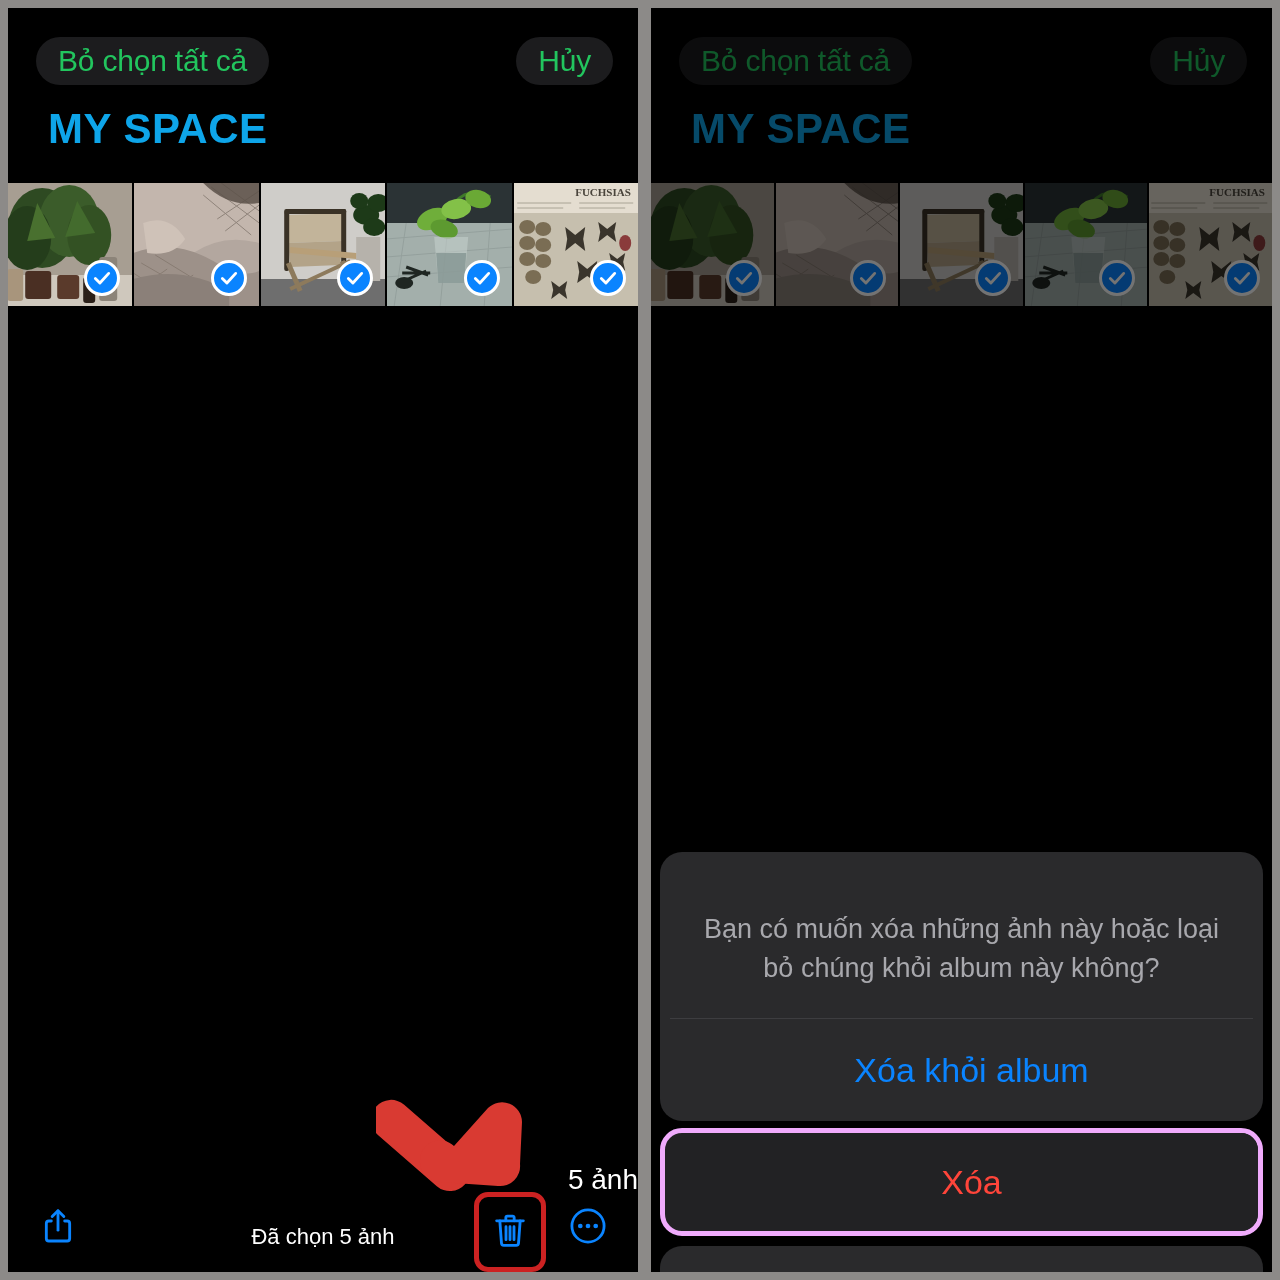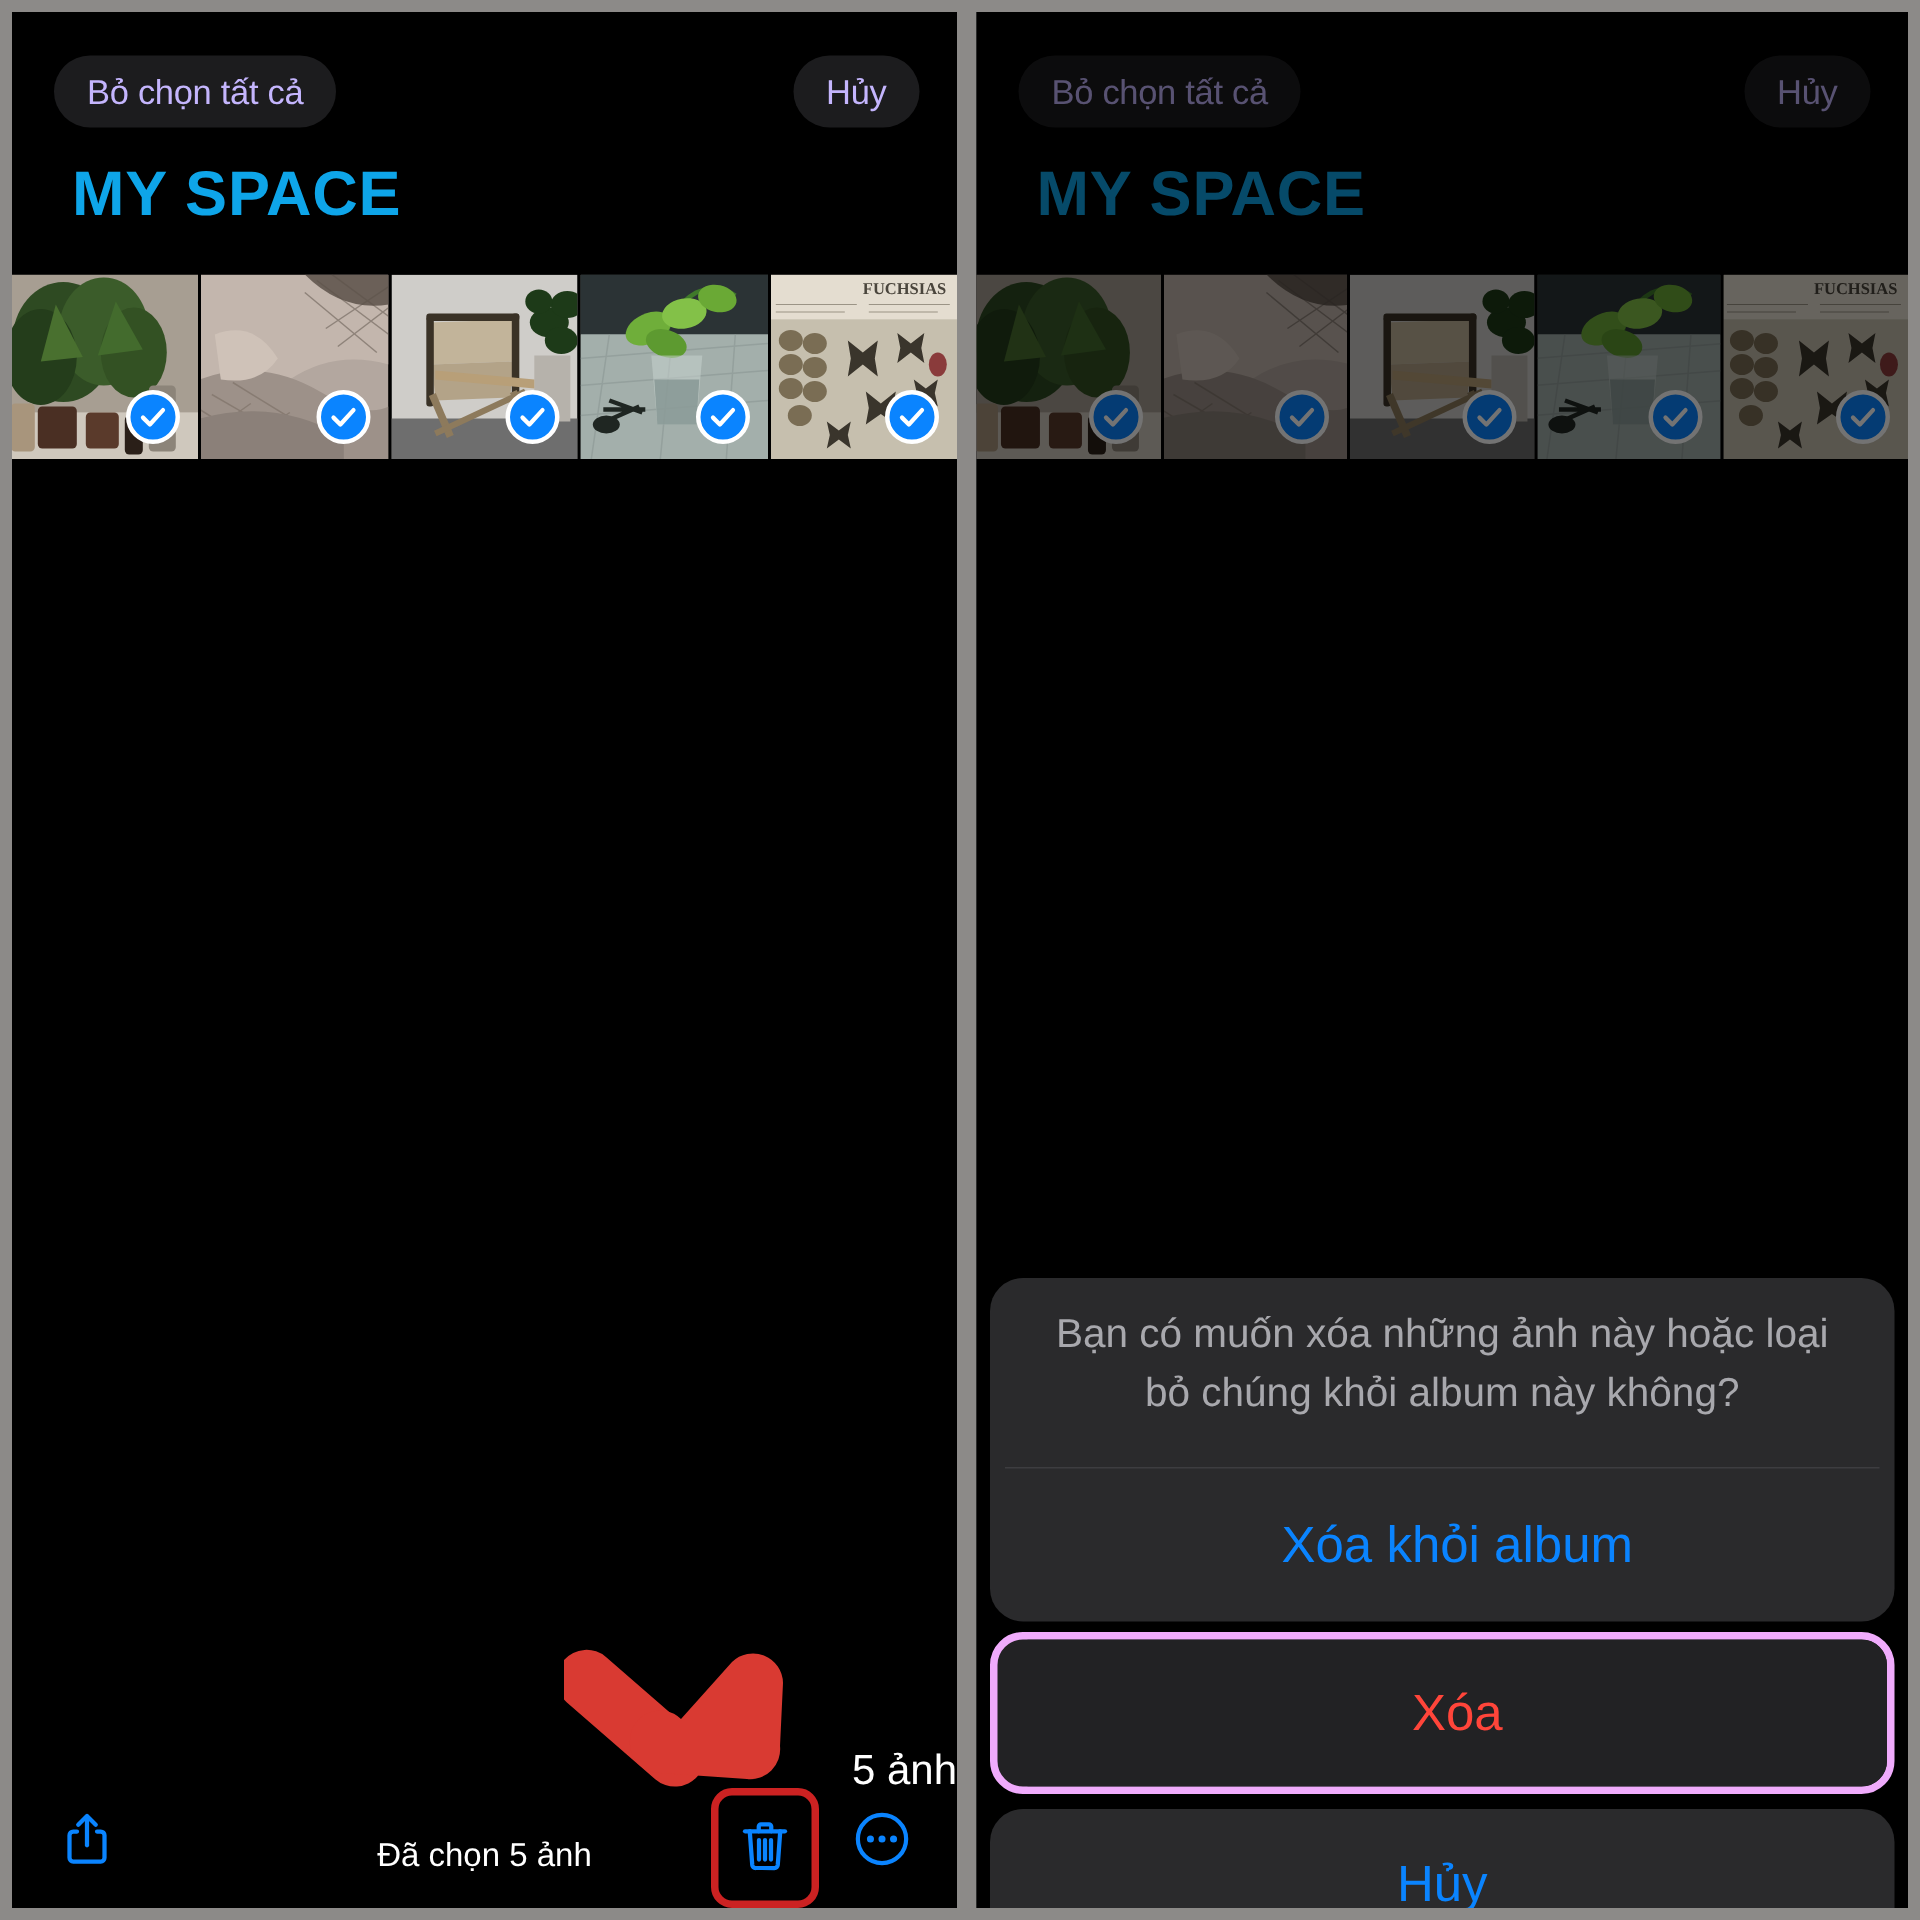--- a/index.html
+++ b/index.html
@@ -39,22 +39,22 @@
     top: 0; left: 0; right: 0;
     height: 175px;
   }
   .pill {
     position: absolute;
     background: #1c1c1e;
     border-radius: 40px;
     display: flex;
     align-items: center;
     justify-content: center;
-    color: #c4b5fd;
-    font-size: 23px;
+    color: #22c55e;
+    font-size: 30px;
     letter-spacing: -0.2px;
     white-space: nowrap;
   }
   .pill-deselect { left: 28px; top: 29px; height: 48px; padding: 0 22px; }
   .pill-cancel   { right: 25px; top: 29px; height: 48px; padding: 0 22px; }
 
   .album-title {
     position: absolute;
     left: 40px;
     top: 97px;
@@ -172,20 +172,21 @@
     background: #2a2a2c;
     border-radius: 22px;
     overflow: hidden;
   }
   .sheet-message {
     padding: 18px 28px 30px;
     text-align: center;
     color: #a8a8ad;
     font-size: 27px;
     line-height: 1.45;
+    margin-top: 40px;
   }
   .sheet-divider {
     height: 1px;
     background: #3d3d40;
     margin: 0 10px;
   }
   .sheet-action {
     height: 102px;
     display: flex;
     align-items: center;

